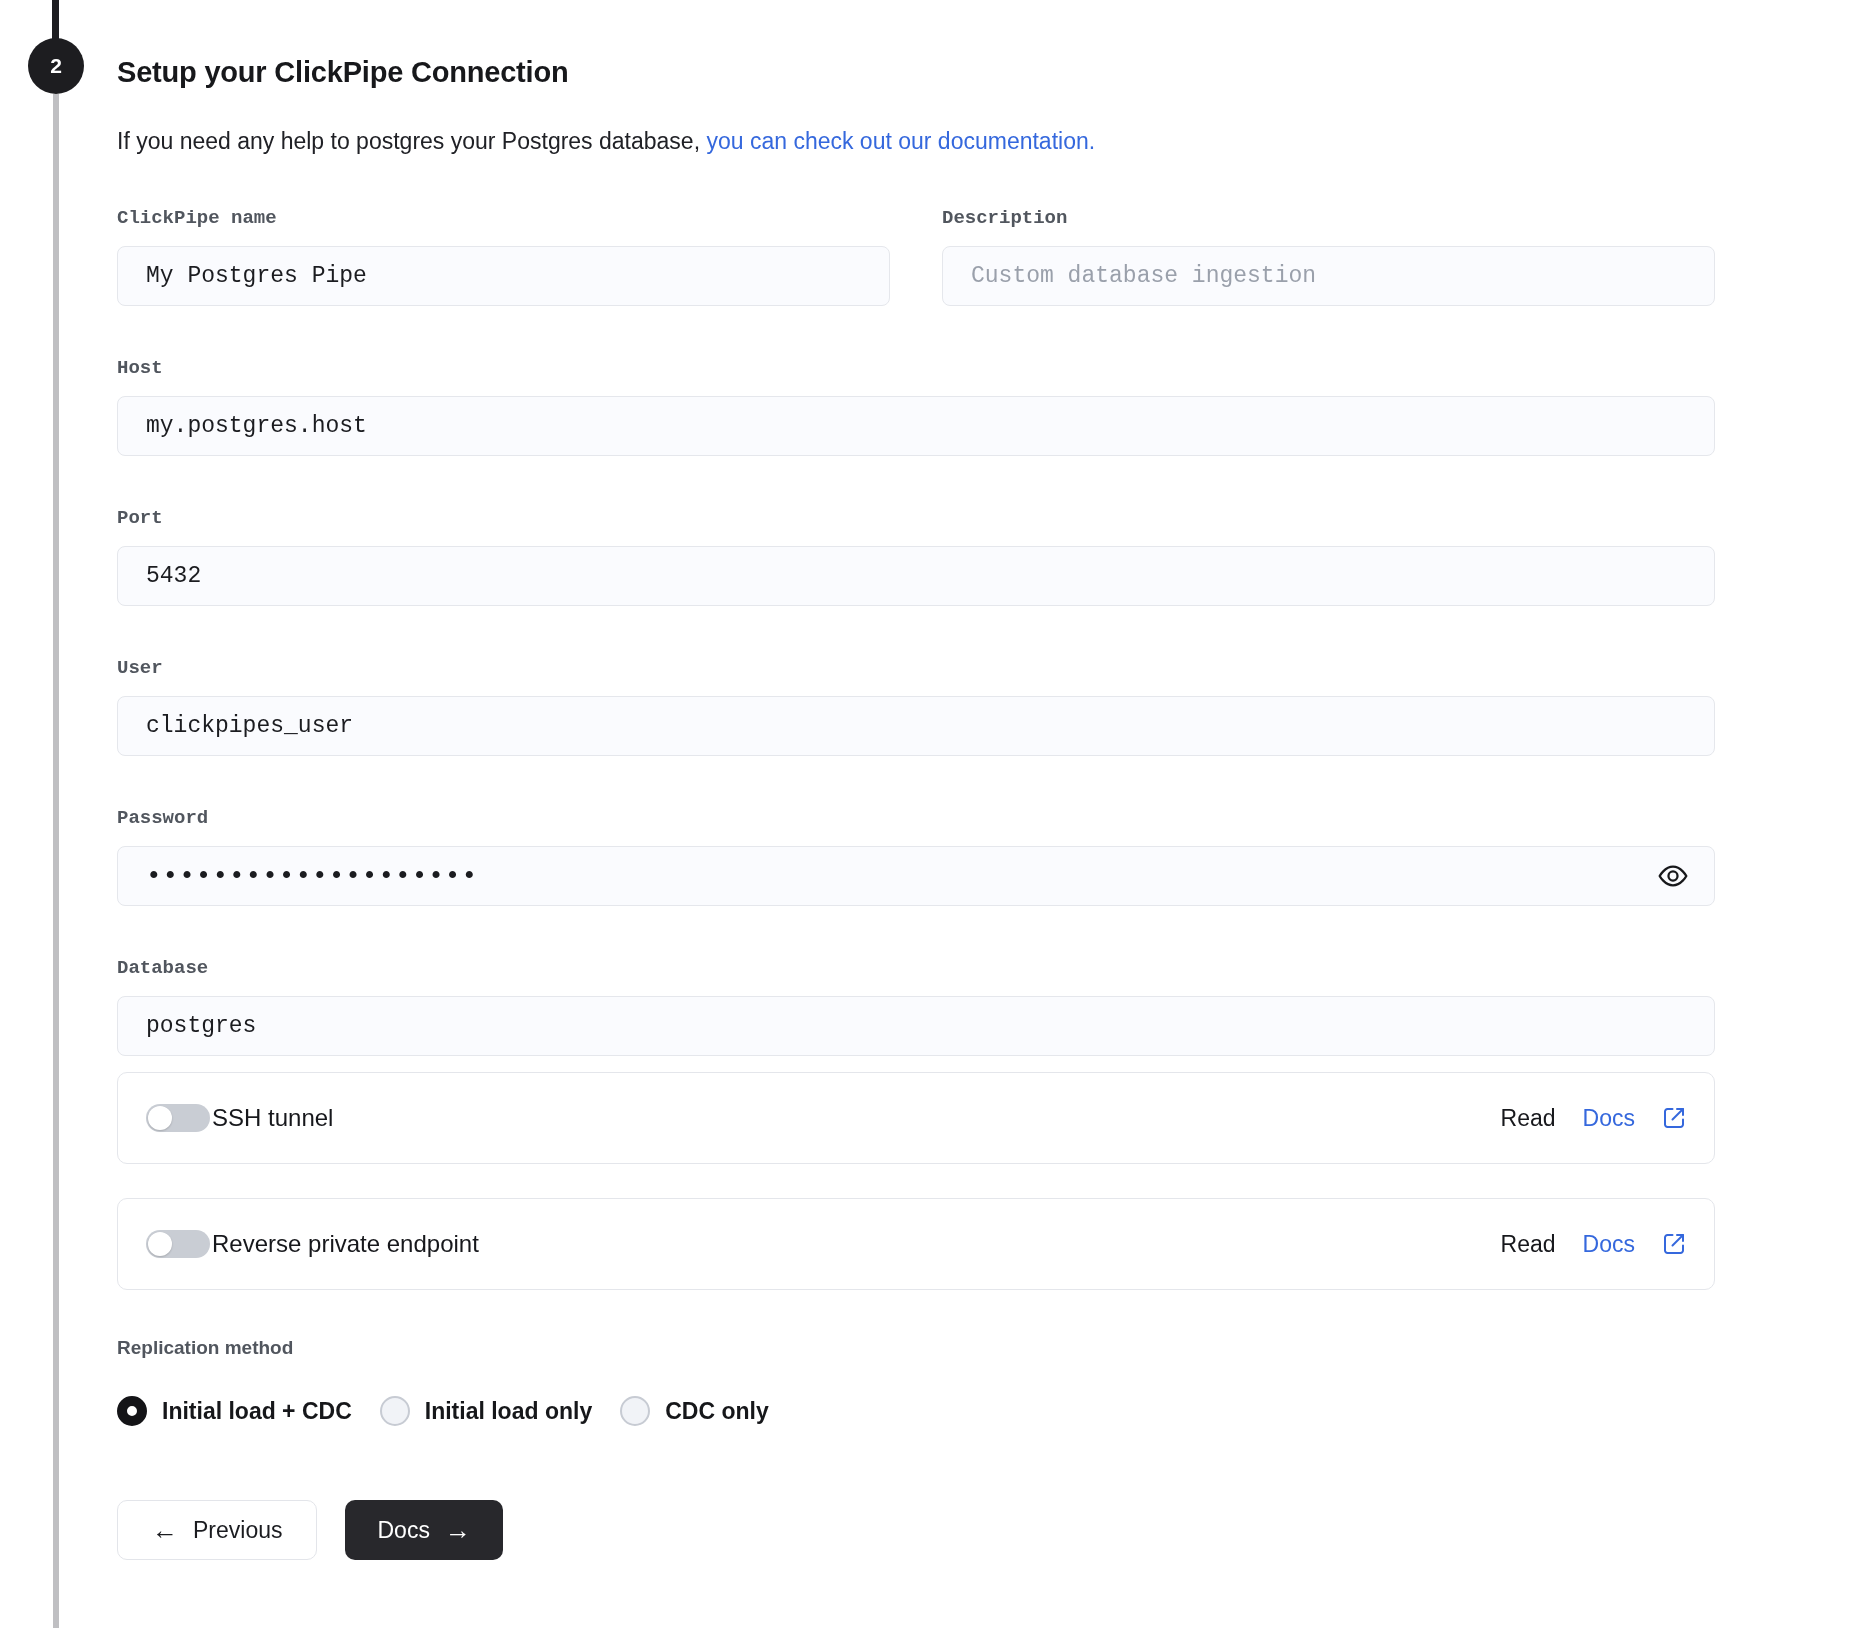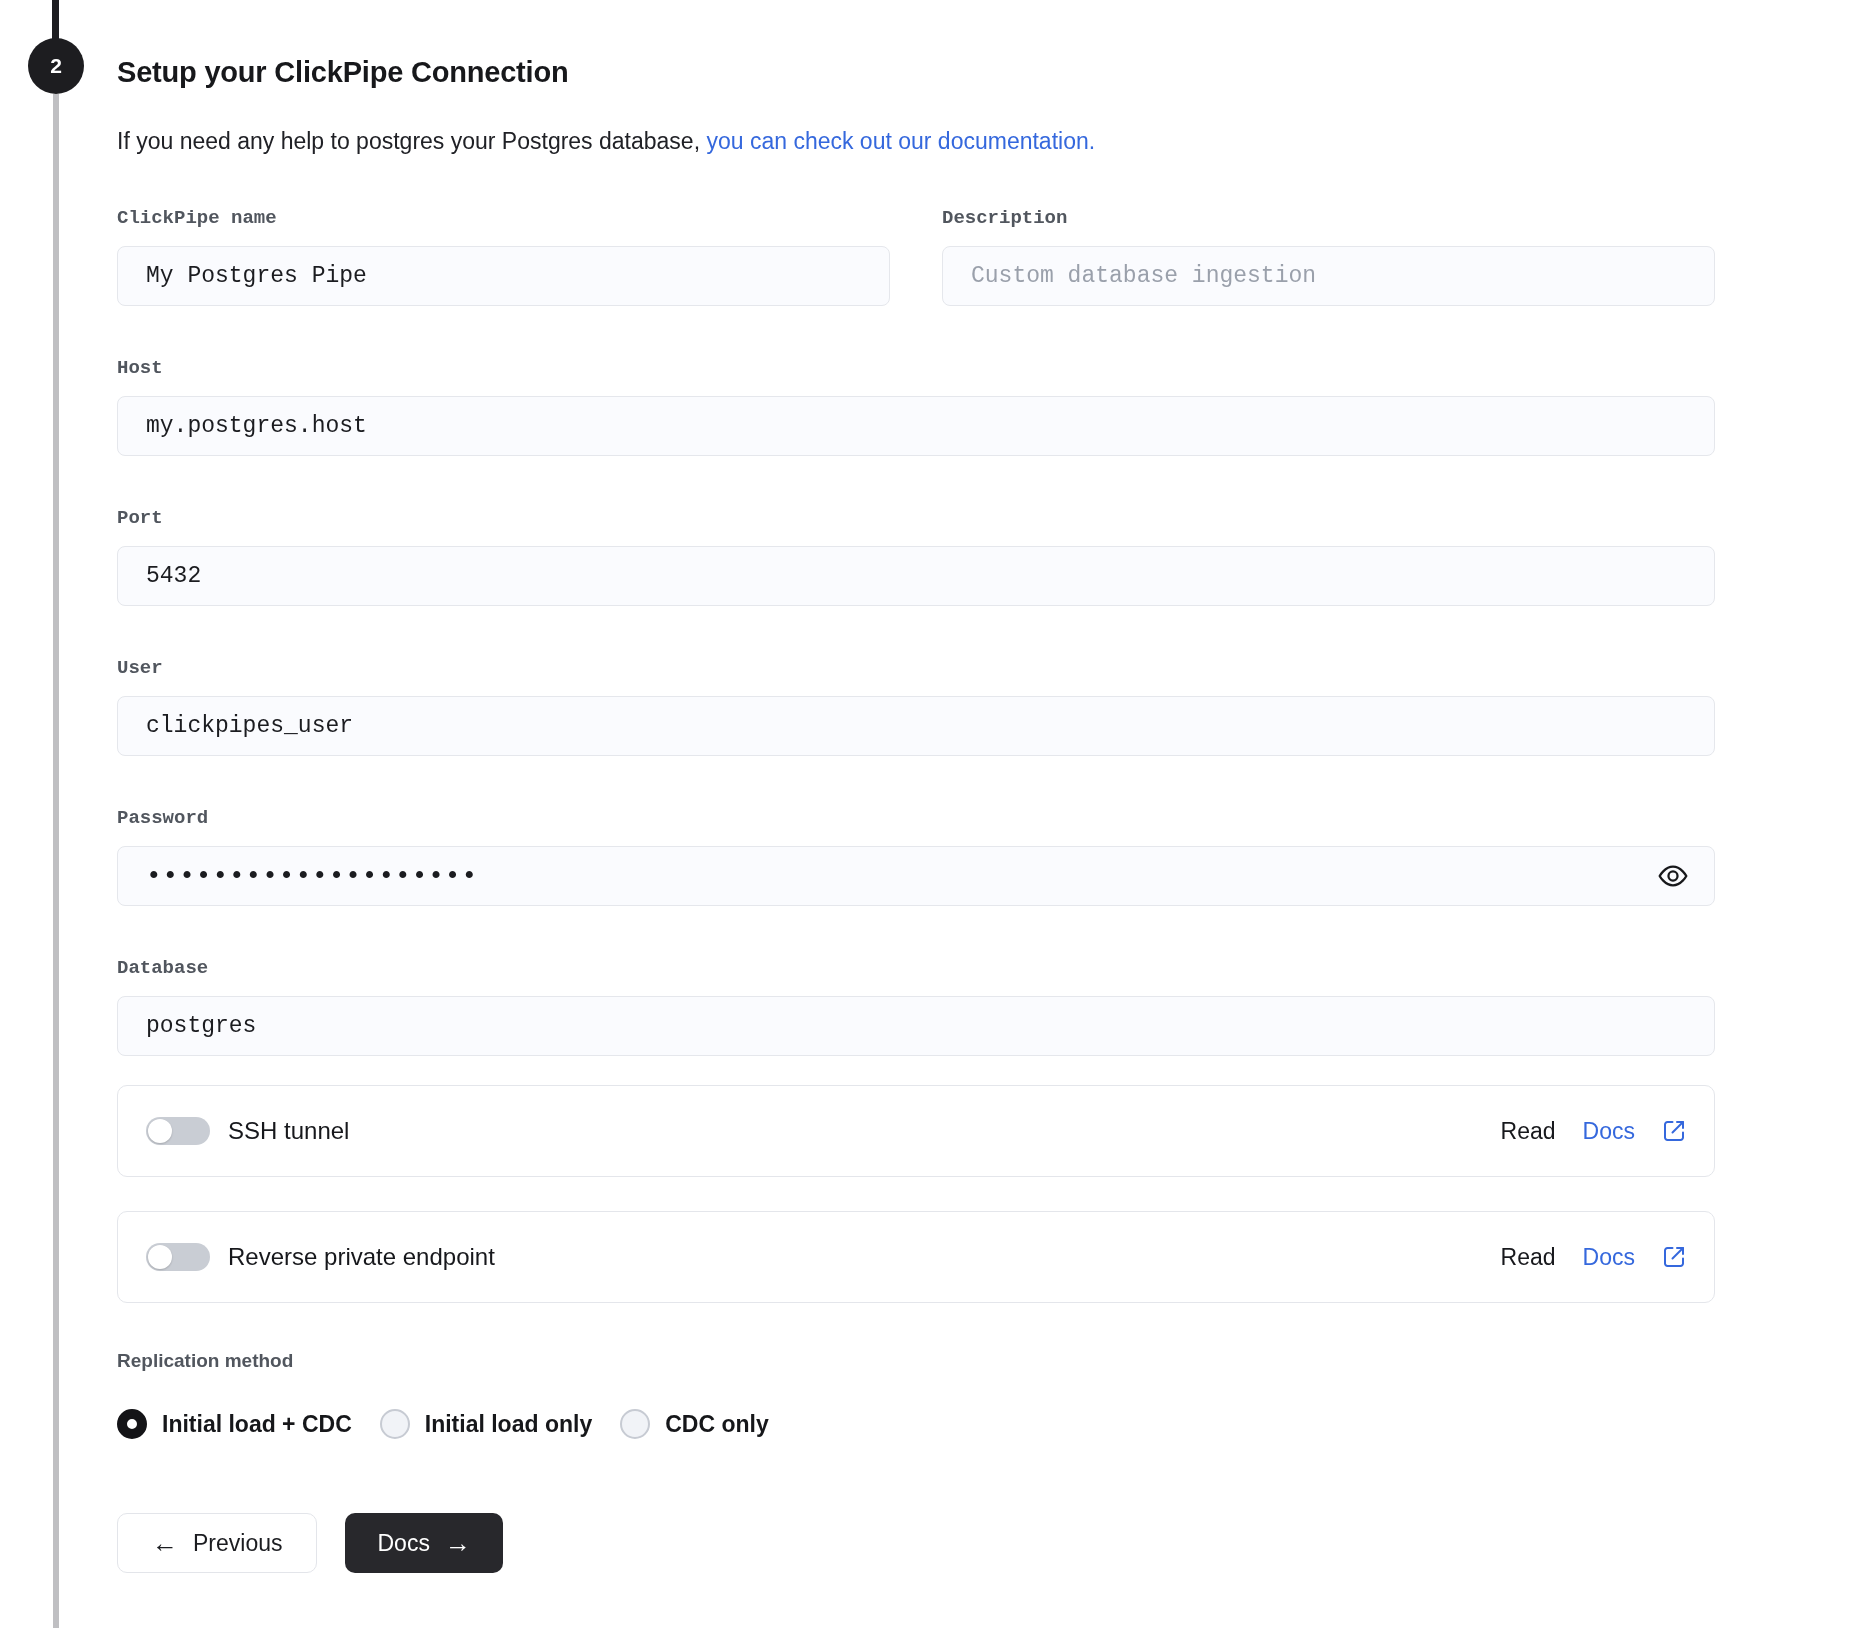--- a/index.html
+++ b/index.html
@@ -22,21 +22,21 @@
     font-size:21px;font-weight:700;
   }
   
   .content{position:absolute;left:117px;top:54px;width:1598px;}
   .title{margin:0;font-size:29px;line-height:36px;font-weight:700;color:#17181b;letter-spacing:-0.2px;}
   .subtitle{margin:36px 0 0;font-size:23px;line-height:30px;color:#202126;}
   .link{color:var(--link);text-decoration:none;cursor:pointer;}
   .form{margin-top:50px;}
   .row2{display:grid;grid-template-columns:1fr 1fr;column-gap:52px;}
   .field{margin-bottom:50px;font-family:Liberation Mono, monospace;}
-  .field-database{margin-bottom:29px;}
+  .field-database{margin-bottom:16px;}
   .label{display:block;font-size:19px;line-height:24px;font-weight:600;color:#51565e;margin-bottom:16px;}
   .input{
     display:block;width:100%;height:60px;background:#fafbfe;border:1px solid #e5e7ec;border-radius:8px;
     padding:0 28px;font-size:23px;color:#1b1c20;font-family:inherit;outline:none;
   }
   .input::placeholder{color:#9aa0ab;}
   .pw-wrap{position:relative;}
   .pw-input{font-size:26px;letter-spacing:1px;padding-right:90px;}
   .eye-btn{
     position:absolute;right:22px;top:50%;transform:translateY(-50%);width:40px;height:40px;
@@ -50,21 +50,21 @@
   }
   .toggle-box.second{margin-top:34px;}
   .toggle{
     width:64px;height:28px;border-radius:14px;background:var(--track);position:relative;
     flex:0 0 auto;cursor:pointer;border:none;padding:0;
   }
   .toggle .knob{
     position:absolute;left:2px;top:2px;width:24px;height:24px;border-radius:50%;background:#fff;
     box-shadow:0 1px 2px rgba(0,0,0,0.18);
   }
-  .toggle-label{font-size:24px;color:#17181c;margin-left:18px;}
+  .toggle-label{font-size:24px;color:#17181c;margin-left:2px;}
   .read-docs{margin-left:auto;display:flex;align-items:center;gap:27px;font-size:23px;color:#17181c;}
   .ext-icon{width:24px;height:24px;color:var(--link);}
   
   .repl-label{margin-top:46px;margin-bottom:0;}
   .radio-row{margin-top:36px;display:flex;align-items:center;gap:28px;}
   .radio-option{display:flex;align-items:center;gap:15px;font-size:23px;color:#16171a;cursor:pointer;font-weight:bold;}
   .radio{width:30px;height:30px;border-radius:50%;flex:0 0 auto;}
   .radio.selected{border:10px solid #141417;background:#ffffff;}
   .radio.unselected{border:2px solid #c7cbd3;background:#f1f3f7;}
   

